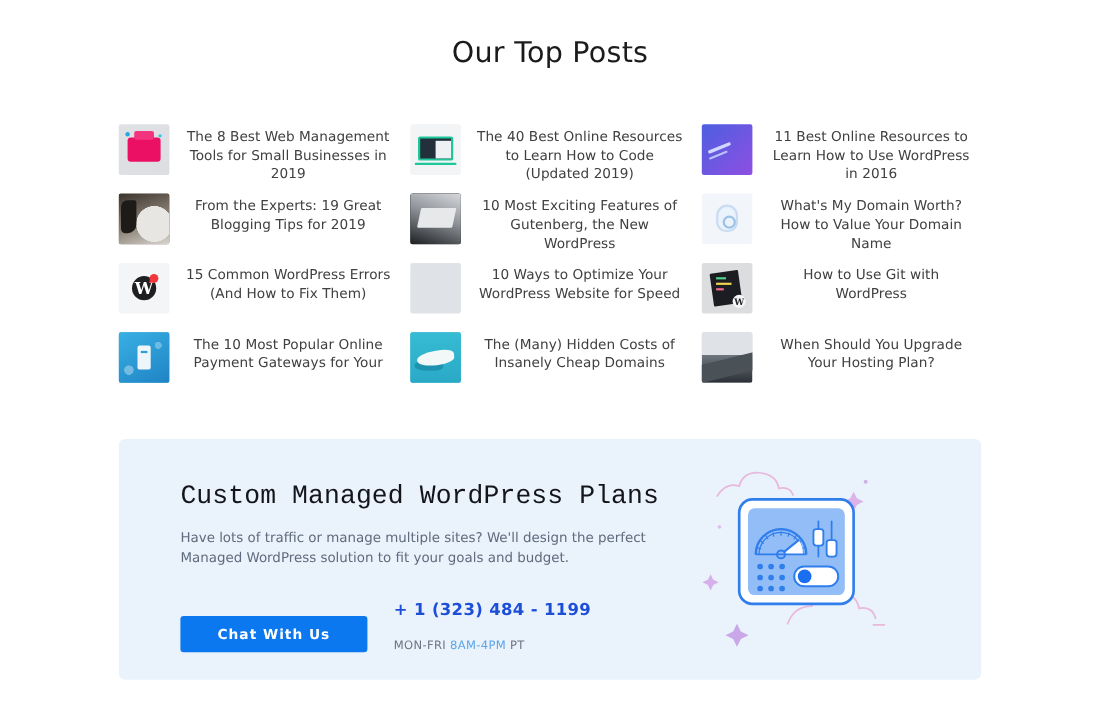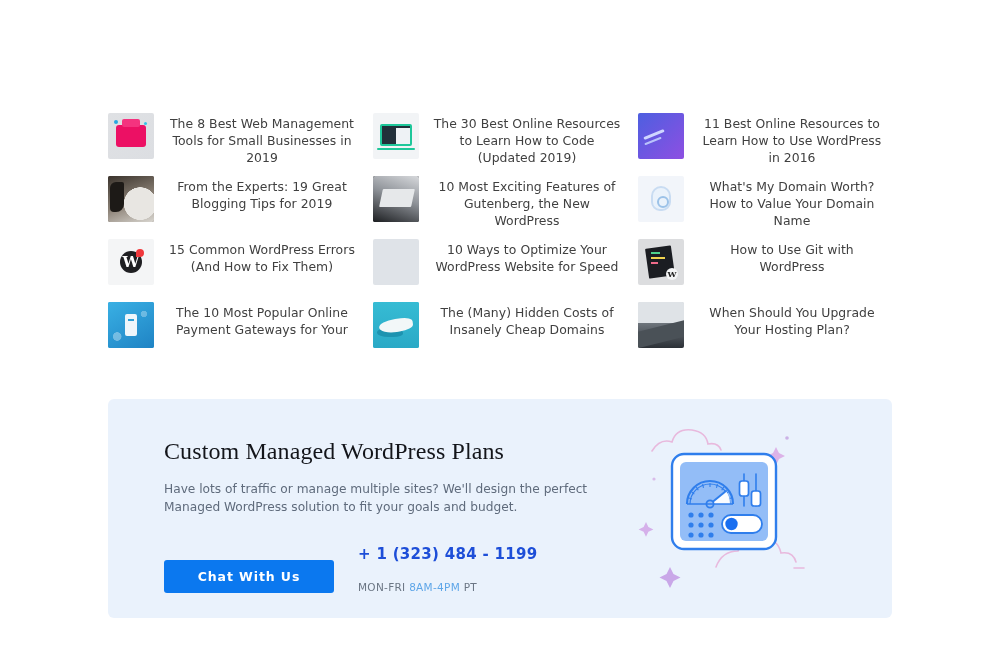--- a/index.html
+++ b/index.html
@@ -189,21 +189,21 @@
     left: 56px;
     top: 39px;
     width: 470px;
   }
 
   .cta-title {
     font-size: 24px;
     font-weight: 400;
     color: #13151a;
     letter-spacing: 0.1px;
-    font-family: Liberation Serif, serif;
+    font-family: Liberation Mono, monospace;
   }
 
   .cta-desc {
     margin-top: 15px;
     font-size: 12.2px;
     line-height: 18px;
     color: #5f6b7c;
     font-family: "DejaVu Sans", sans-serif;
     width: 452px;
   }
@@ -256,39 +256,40 @@
     top: 22px;
     width: 230px;
     height: 175px;
   }
 </style>
 </head>
 <body>
 
 <div class="page">
 
+  <h2 class="section-title">Our Top Posts</h2>
 
   <div class="posts-grid">
 
     <a class="post-item">
       <span class="thumb t-tools">
         <span class="dot1"></span>
           <span class="dot3"></span>
           <span class="art"></span>
           <span class="dot2"></span>
       </span>
       <span class="post-title">The 8 Best Web Management Tools for Small Businesses in 2019</span>
     </a>
 
     <a class="post-item">
       <span class="thumb t-code">
         <span class="art"></span>
           <span class="base"></span>
       </span>
-      <span class="post-title">The 30 Best Online Resources to Learn How to Code (Updated 2019)</span>
+      <span class="post-title">The 40 Best Online Resources to Learn How to Code (Updated 2019)</span>
     </a>
 
     <a class="post-item">
       <span class="thumb t-wp-purple">
         <span class="stroke1"></span>
           <span class="stroke2"></span>
       </span>
       <span class="post-title">11 Best Online Resources to Learn How to Use WordPress in 2016</span>
     </a>
 

